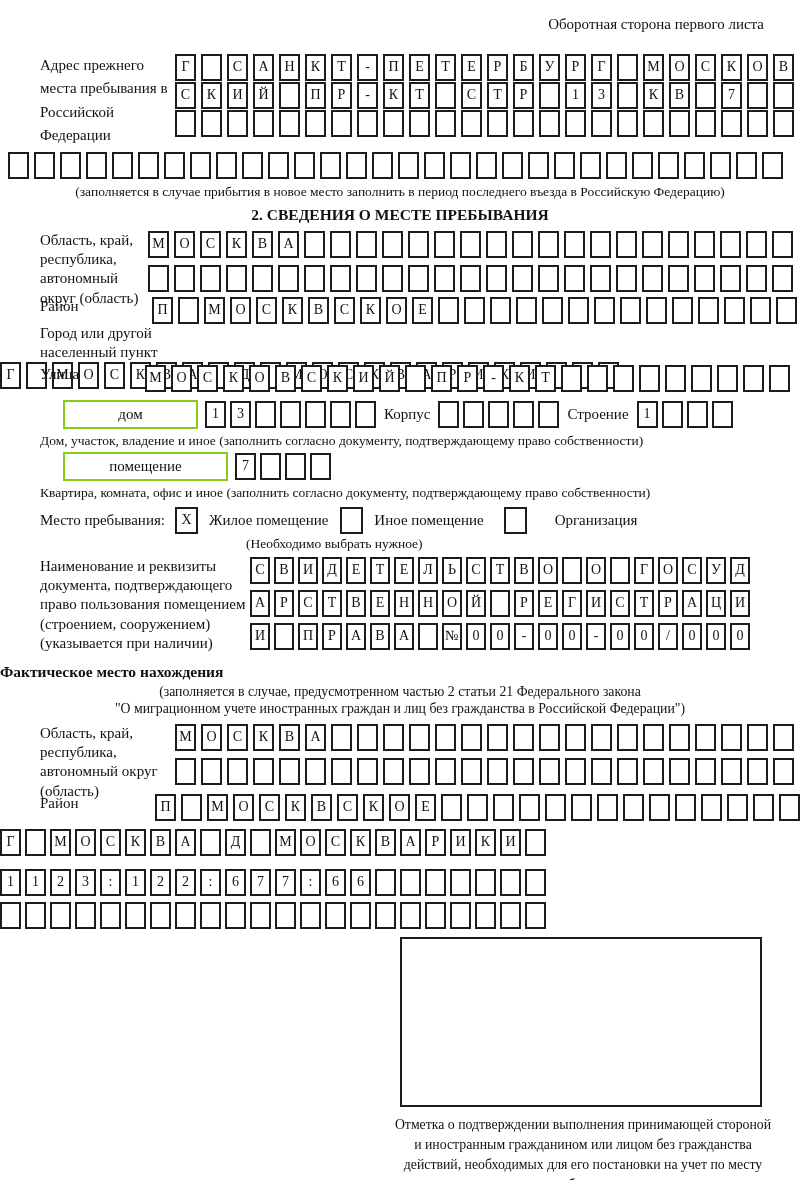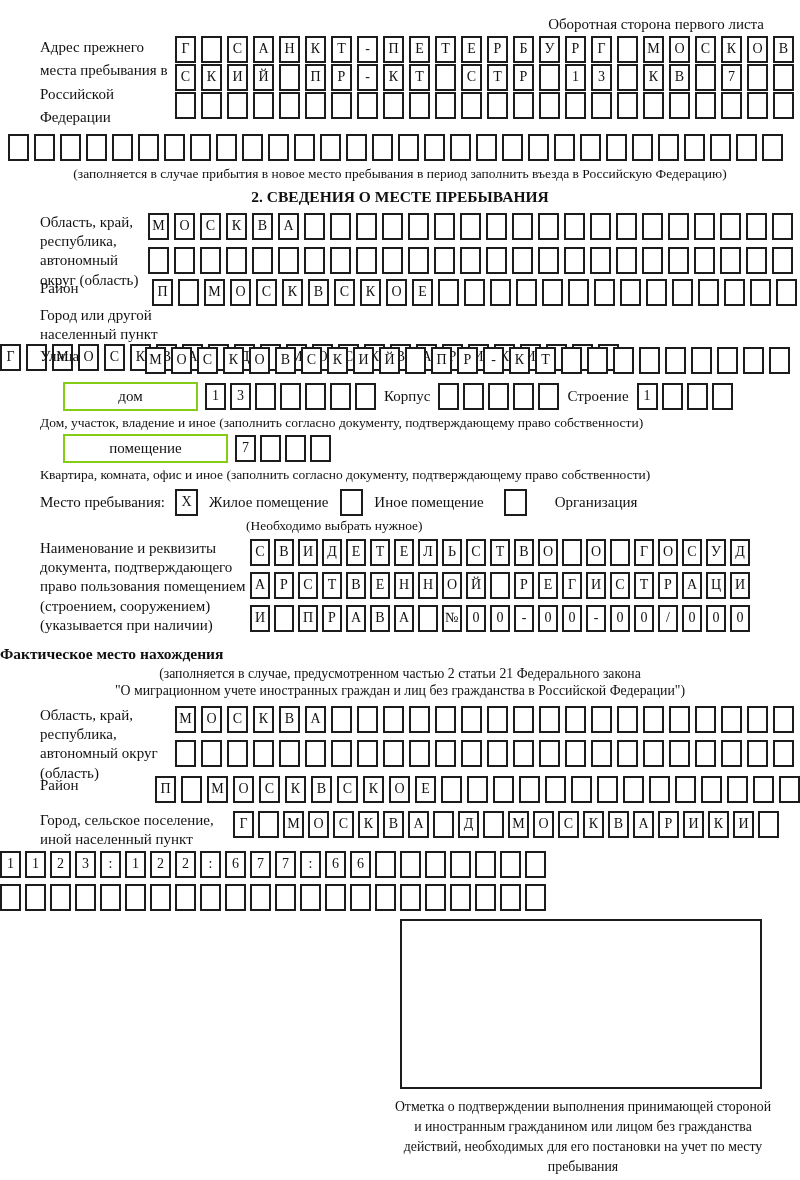--- a/index.html
+++ b/index.html
@@ -32,21 +32,21 @@
     flex: 0 0 auto;
     background: #fff;
   }
   .box-row.small { gap: 4px; }
   .box-row.small .cell { width: 20px; }
   .box-row.narrowgap { gap: 4px; }
 
   .field { display: flex; align-items: flex-start; }
   .f-label { padding-left: 40px; line-height: 1.28; flex: 0 0 auto; }
 
-  .prev { }
+  .prev { margin-top: 18px; }
   .prev .f-label { width: 175px; line-height: 1.55; }
   .rows-col { display: flex; flex-direction: column; }
   .rows-col.g1 > .box-row { margin-bottom: 1px; }
   .rows-col.g7 > .box-row + .box-row { margin-top: 7px; }
   .rows-col.g6 > .box-row + .box-row { margin-top: 6px; }
 
   .full-row { margin-left: 8px; margin-top: 5px; }
   .note-center { text-align: center; font-size: 13.5px; margin-top: 5px; height: 17px; }
   .sec-title { text-align: center; font-weight: bold; font-size: 15.5px; margin-top: 5px; height: 21px; }
 
@@ -216,21 +216,21 @@
     <span class="cell"></span>
     <span class="cell"></span>
     <span class="cell"></span>
     <span class="cell"></span>
     <span class="cell"></span>
     <span class="cell"></span>
     <span class="cell"></span>
     <span class="cell"></span>
     <span class="cell"></span>
   </div>
-<div class="note-center">(заполняется в случае прибытия в новое место пребывания в период заполнить въезда в Российскую Федерацию)</div>
+<div class="note-center">(заполняется в случае прибытия в новое место заполнить в период последнего въезда в Российскую Федерацию)</div>
 
 <div class="sec-title">2. СВЕДЕНИЯ О МЕСТЕ ПРЕБЫВАНИЯ</div>
 
 <div class="field fld-oblast">
   <div class="f-label">Область, край, республика, автономный округ (область)</div>
   <div class="rows-col g7">
     <div class="box-row">
         <span class="cell">М</span>
         <span class="cell">О</span>
         <span class="cell">С</span>
@@ -592,21 +592,20 @@
       <span class="cell"></span>
       <span class="cell"></span>
       <span class="cell"></span>
       <span class="cell"></span>
       <span class="cell"></span>
       <span class="cell"></span>
     </div>
 </div>
 
 <div class="field fld-fact-city">
-  <div class="f-label">Город, сельское поселение, иной населенный пункт</div>
   <div class="box-row narrowgap">
       <span class="cell">Г</span>
       <span class="cell"></span>
       <span class="cell">М</span>
       <span class="cell">О</span>
       <span class="cell">С</span>
       <span class="cell">К</span>
       <span class="cell">В</span>
       <span class="cell">А</span>
       <span class="cell"></span>

